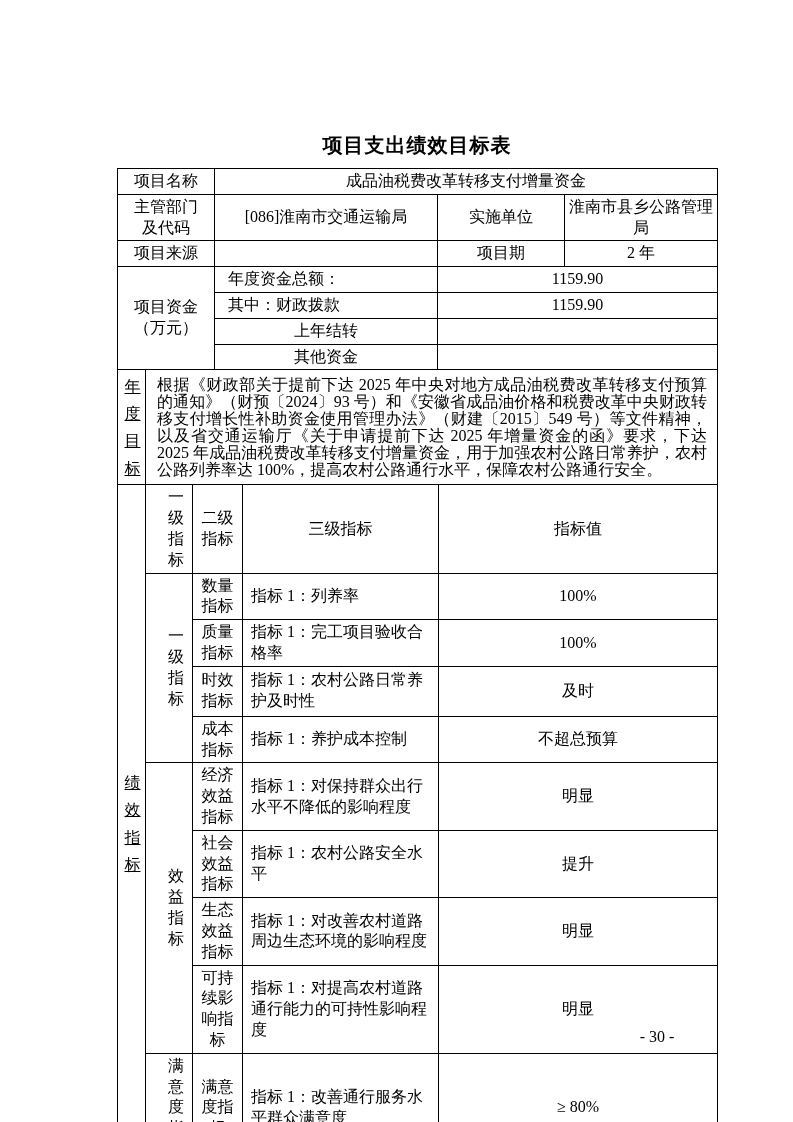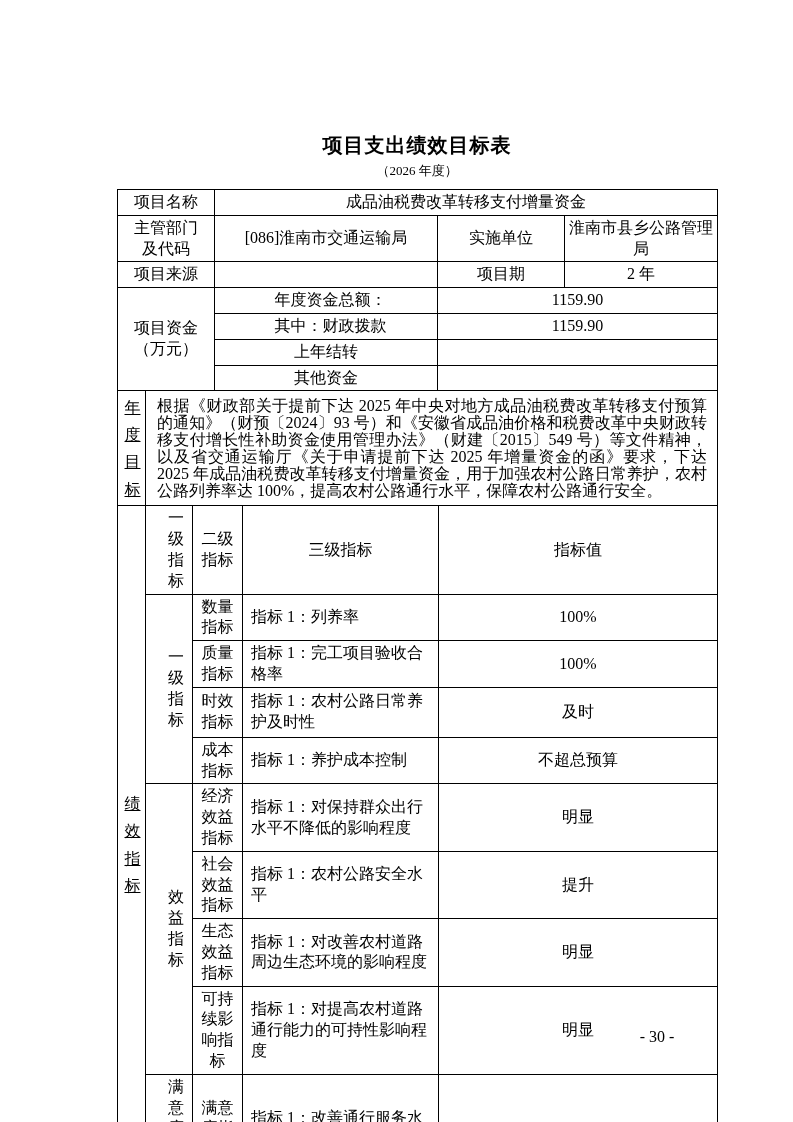--- a/index.html
+++ b/index.html
@@ -16,21 +16,21 @@
   .doc-subtitle { text-align:center; font-size:13px; margin-top:3px; }
 
   table { border-collapse:collapse; table-layout:fixed; width:600px; margin-top:-1px; }
   table.first { margin-top:9px; }
   td {
     border:1px solid #000; text-align:center; vertical-align:middle;
     font-size:16px; line-height:1.3; padding:2px 4px; overflow:hidden;
     word-break:normal;
   }
   .pre { white-space:pre-line; }
-  .al { text-align:center; padding-left:13px; }
+  .al { text-align:left; padding-left:13px; }
   .l3 { text-align:left; padding-left:8px; padding-right:6px; }
   .lv1 { padding:2px 22px; }
   .lv2 { padding:2px 6px; }
   .vert { display:inline-block; width:14px; line-height:1.7; word-break:break-all;text-decoration:underline; }
   .goal-text { text-align:justify; padding:6px 10px 6px 11px; line-height:17px; }
 
   .h23 { height:23px; } .h34 { height:34px; } .h98 { height:98px; }
   .h27 { height:27px; } .h30 { height:30px; } .h50 { height:50px; }
   .h43 { height:43px; } .h48 { height:48px; } .h52 { height:52px; }
   .h72 { height:72px; } .h51 { height:51px; }
@@ -38,21 +38,20 @@
   .page-number { position:absolute; left:612px; top:1028px; width:90px;
     text-align:center; font-size:16px; }
 </style>
 </head>
 <body>
 
 <div class="page">
   <div class="doc">
 
     <h1 class="doc-title">项目支出绩效目标表</h1>
-    <div class="doc-subtitle">（2026 年度）</div>
 
     <table class="first">
       <colgroup>
           <col style="width:97px">
           <col style="width:223px">
           <col style="width:127px">
           <col style="width:153px">
         </colgroup>
       <tbody>
           <tr class="h23">

